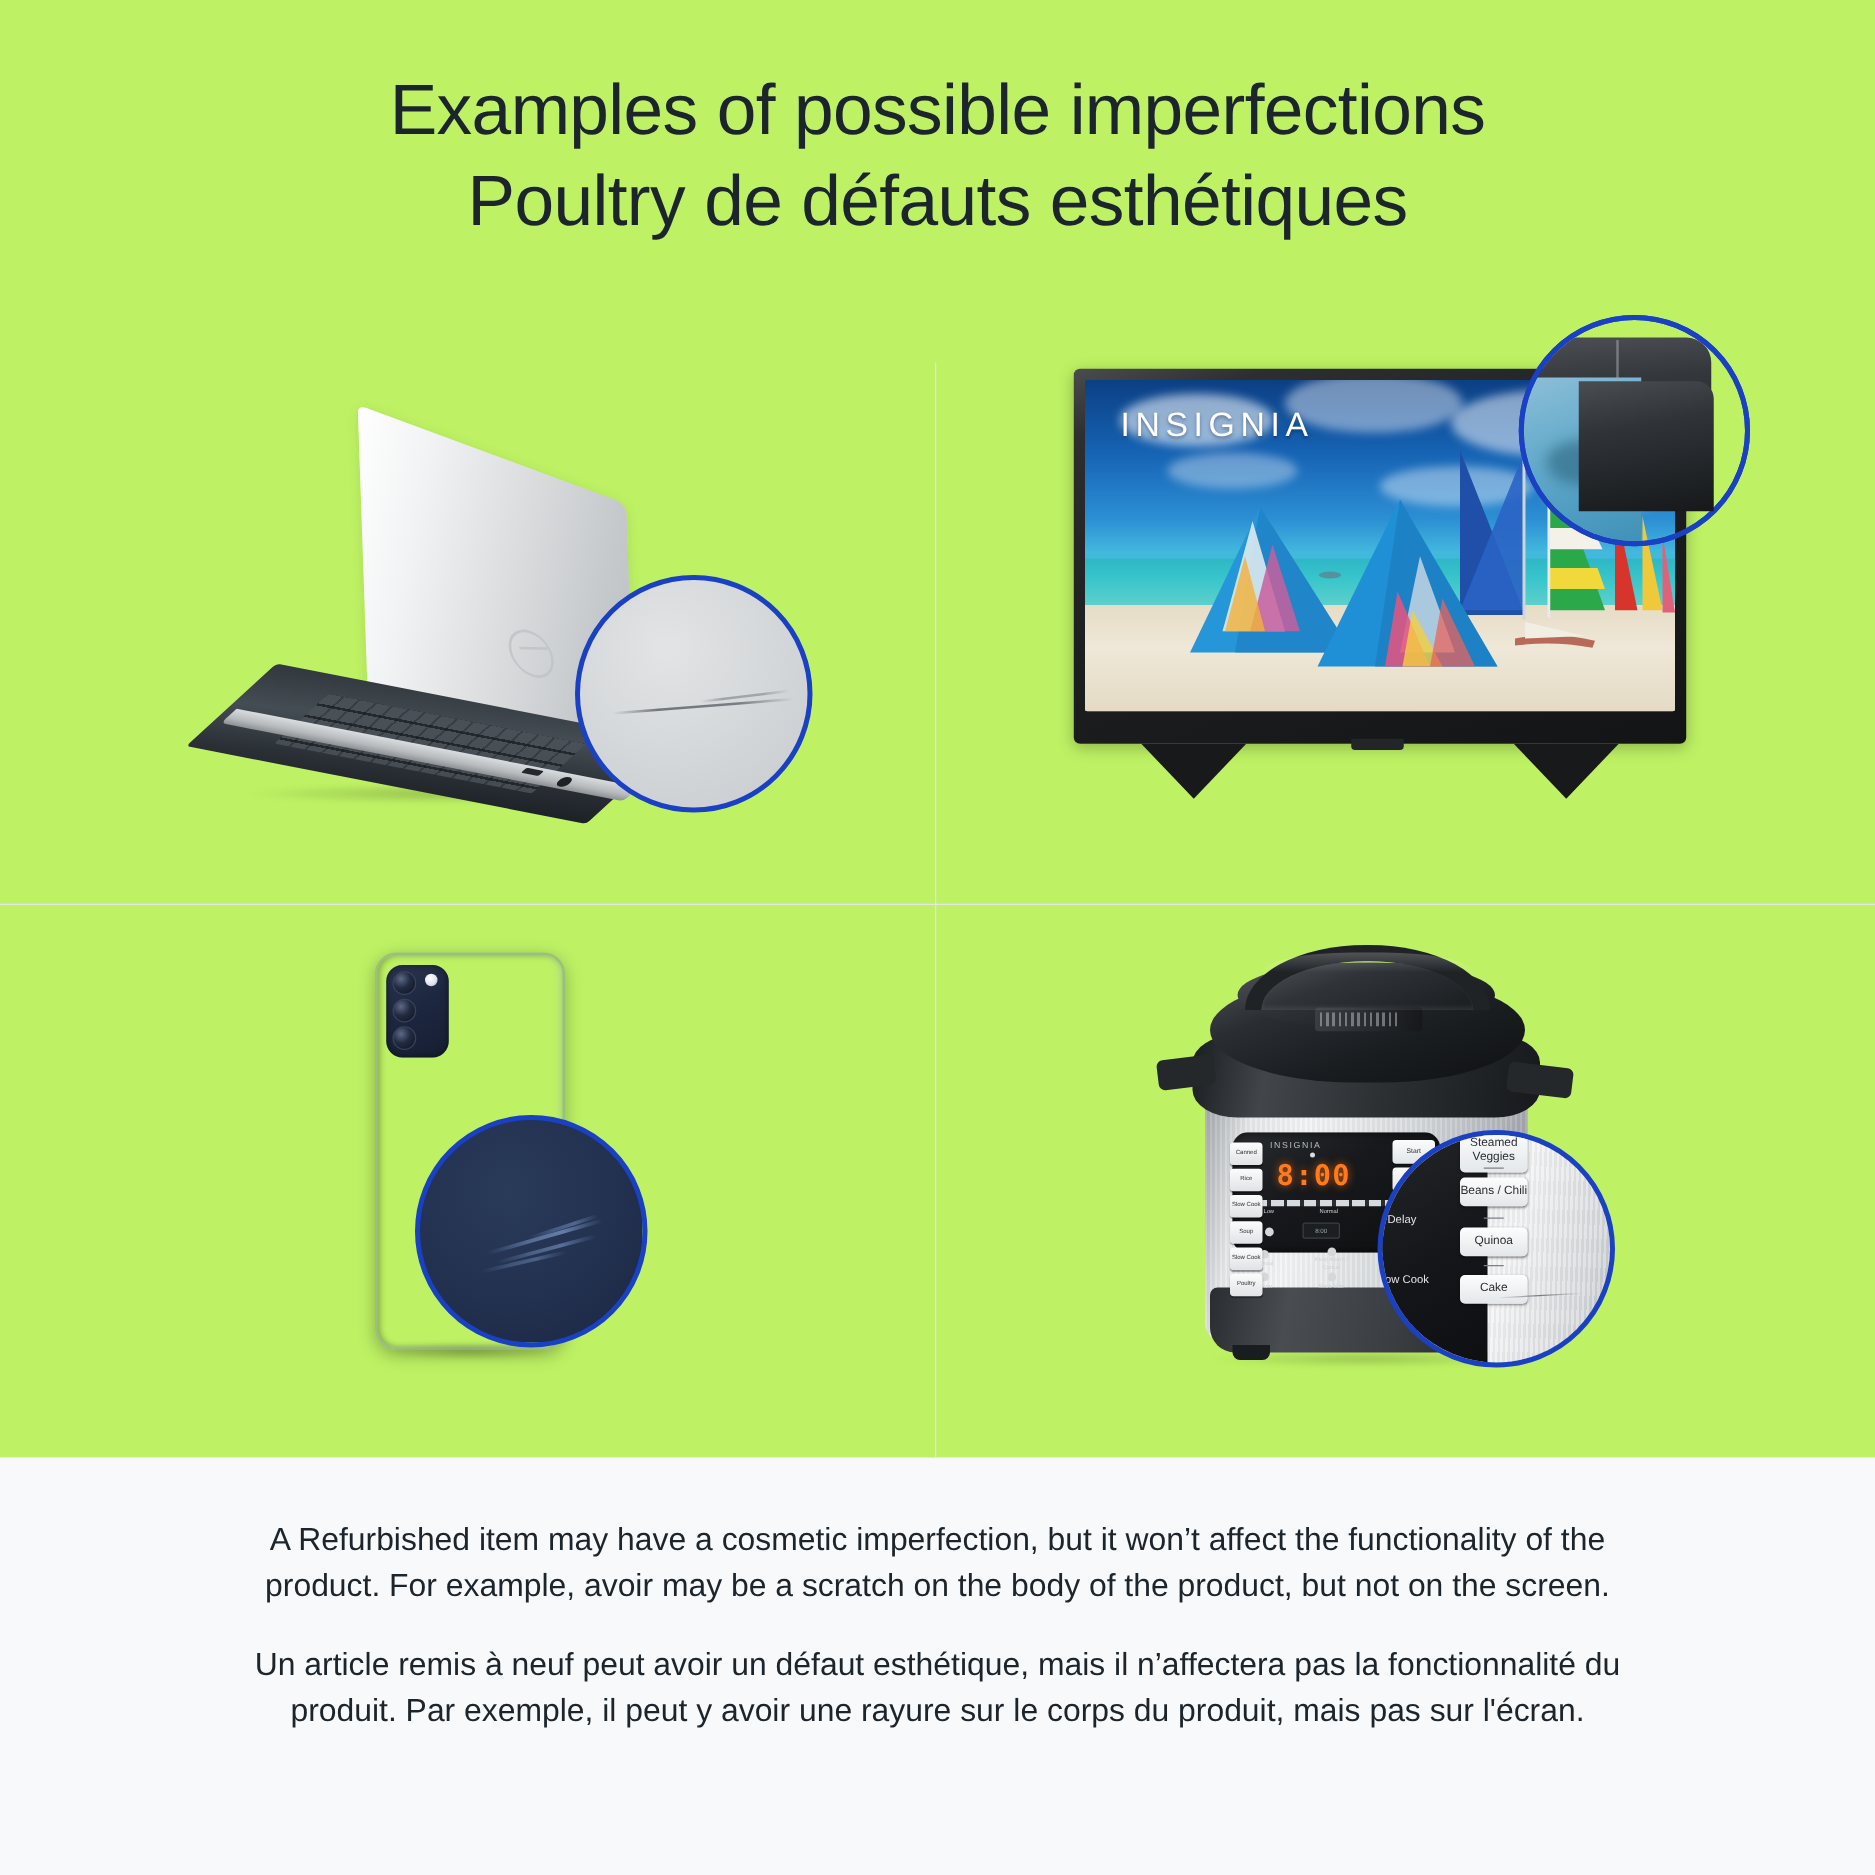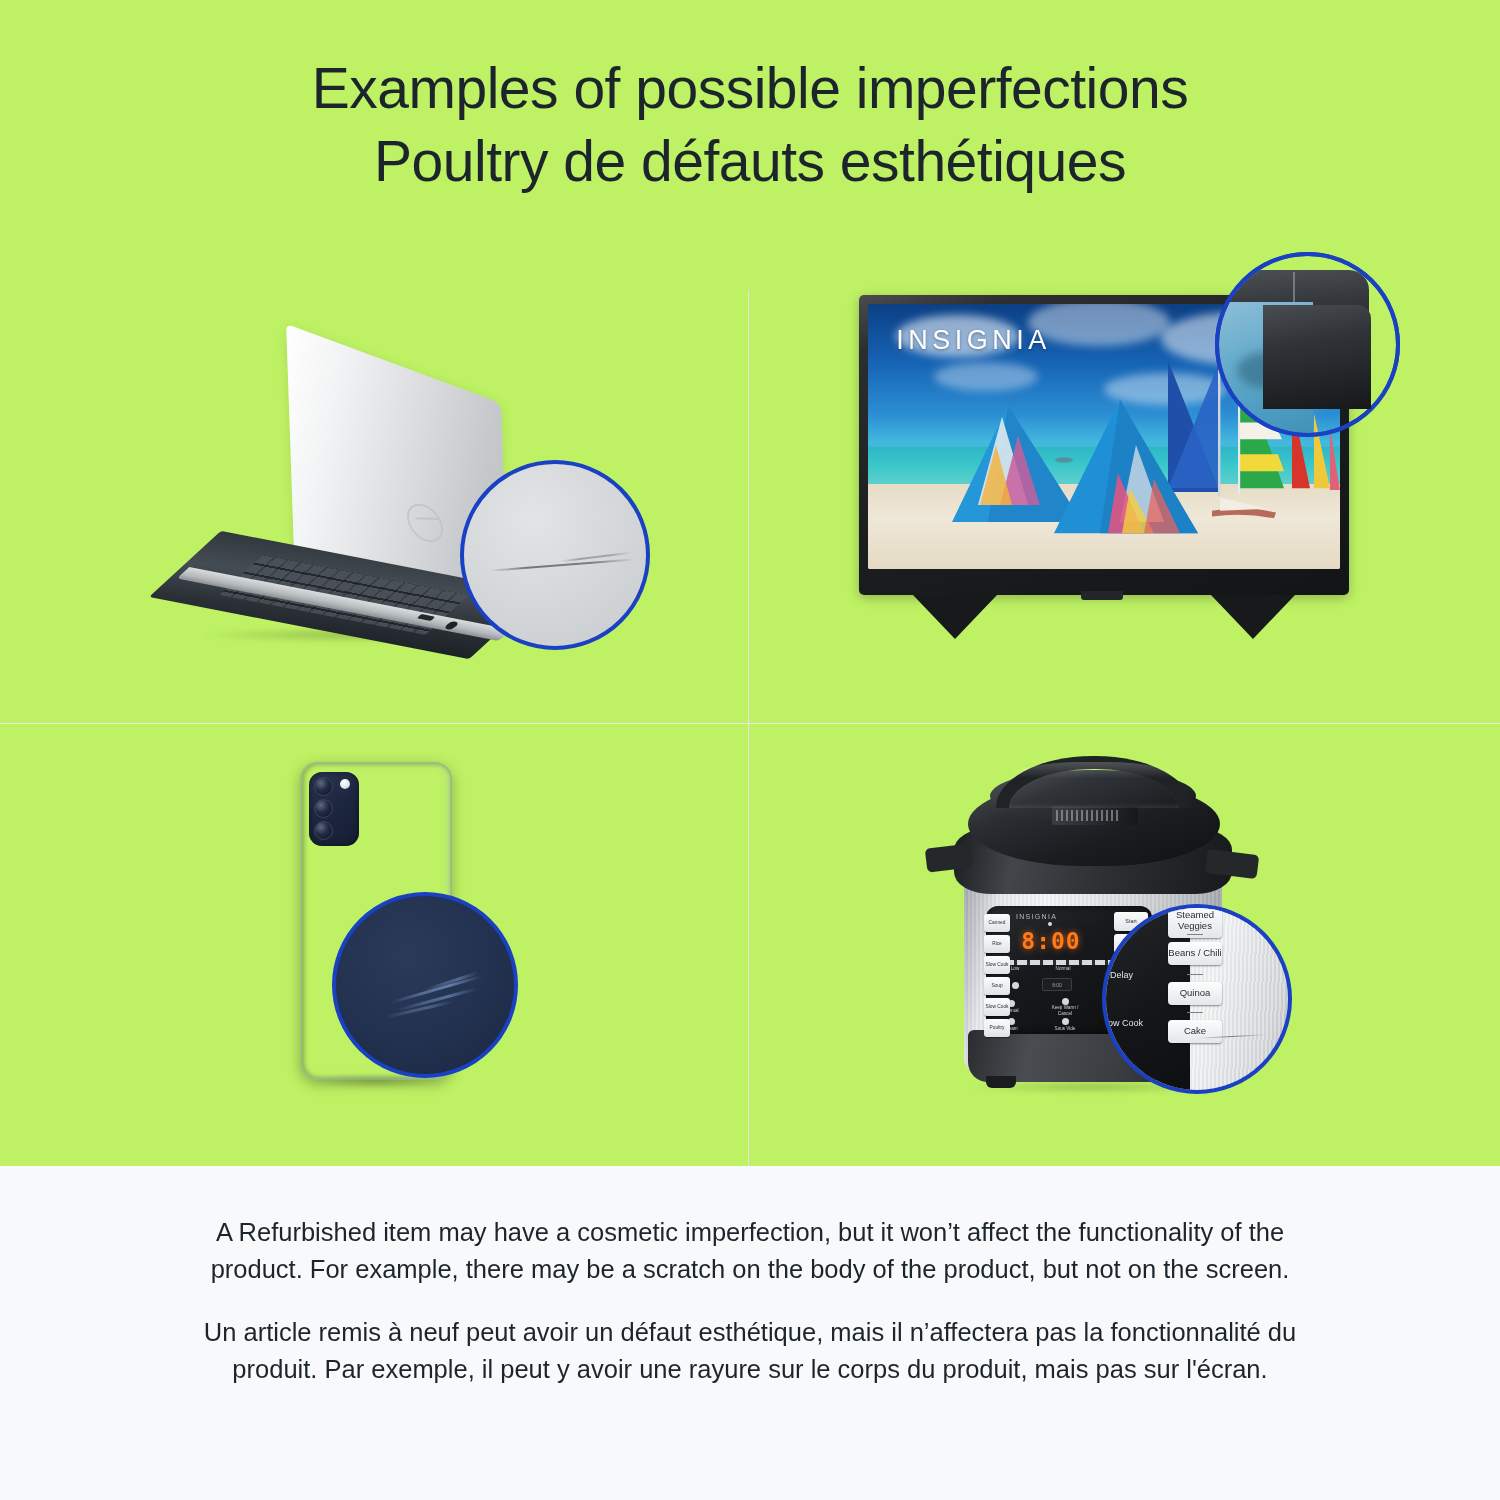--- a/index.html
+++ b/index.html
@@ -298,21 +298,21 @@
   .ck-sticker:after{
     content:""; position:absolute; left:4px; top:4px; right:18px; bottom:4px;
     background: repeating-linear-gradient(90deg, rgba(190,195,200,.5) 0 2px, rgba(0,0,0,0) 2px 5px);
   }
   .ck-sidehandle{
     position:absolute; width:46px; height:24px; background:#25282b; border-radius:5px;
   }
   .ck-sidehandle.left{ left:-8px; top:92px; transform: rotate(-7deg); }
   .ck-sidehandle.right{ left:272px; top:98px; transform: rotate(7deg); width:52px;}
   .ck-panel{
-    position:absolute; left:52px; top:152px; width:166px; height:128px;
+    position:absolute; left:52px; top:152px; width:166px; height:96px;
     background: linear-gradient(150deg,#2a2d30 0%, #17191c 40%, #0d0f11 100%);
     border-radius: 12px;
     box-shadow: inset 0 0 8px rgba(0,0,0,.7);
   }
   .ck-brand{
     position:absolute; left:30px; top:7px; color:#b9bdc1;
     font-size:7px; letter-spacing:1.3px;
   }
   .ck-display{
     position:absolute; left:32px; top:22px; width:66px; height:26px;
@@ -593,17 +593,17 @@
           <div class="zlbl" style="left:4px; top:62px;">Delay</div>
           <div class="zlbl" style="left:-6px; top:110px;">Slow Cook</div>
 
           <div class="zscratch"></div>
         </div>
       </div>
     </div>
   </div>
 
   <div class="footer">
-    <p>A Refurbished item may have a cosmetic imperfection, but it won’t affect the functionality of the product. For example, there may be a scratch on the body of the product, but not on the screen.</p>
+    <p>A Refurbished item may have a cosmetic imperfection, but it won’t affect the functionality of the product. For example, avoir may be a scratch on the body of the product, but not on the screen.</p>
     <p>Un article remis à neuf peut avoir un défaut esthétique, mais il n’affectera pas la fonctionnalité du produit. Par exemple, il peut y avoir une rayure sur le corps du produit, mais pas sur l'écran.</p>
   </div>
 
 </div>
 
 </body></html>

